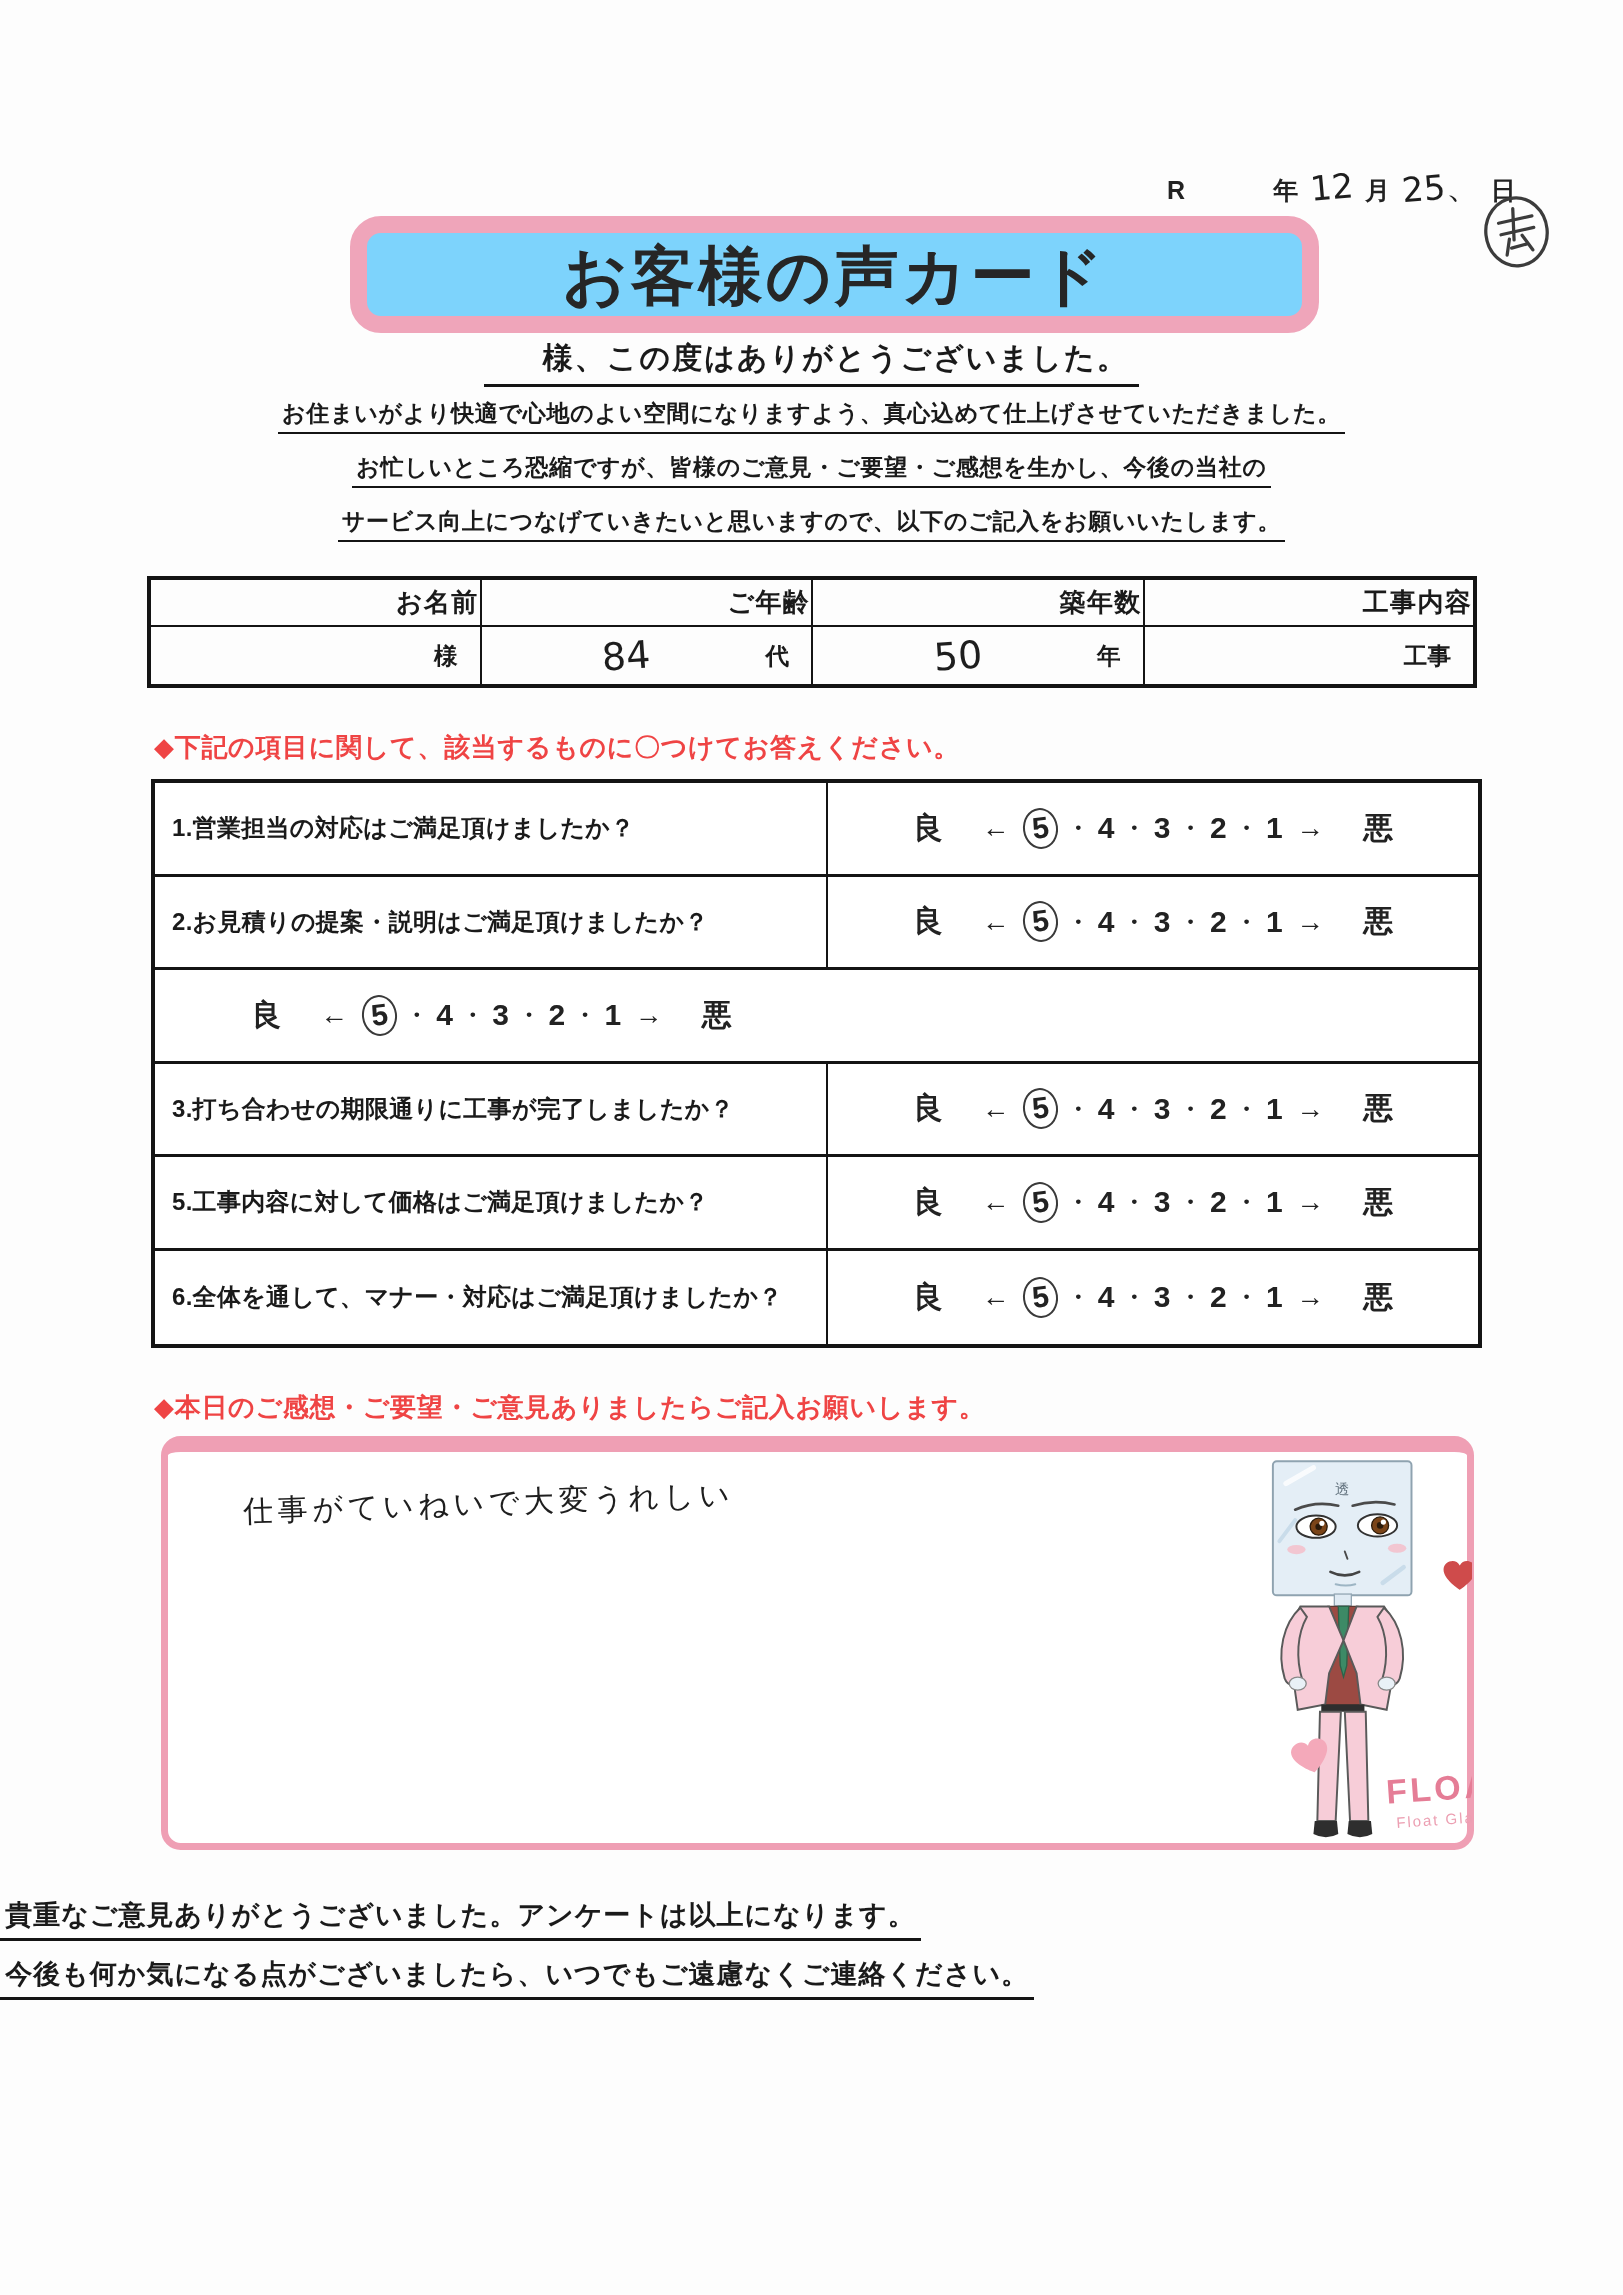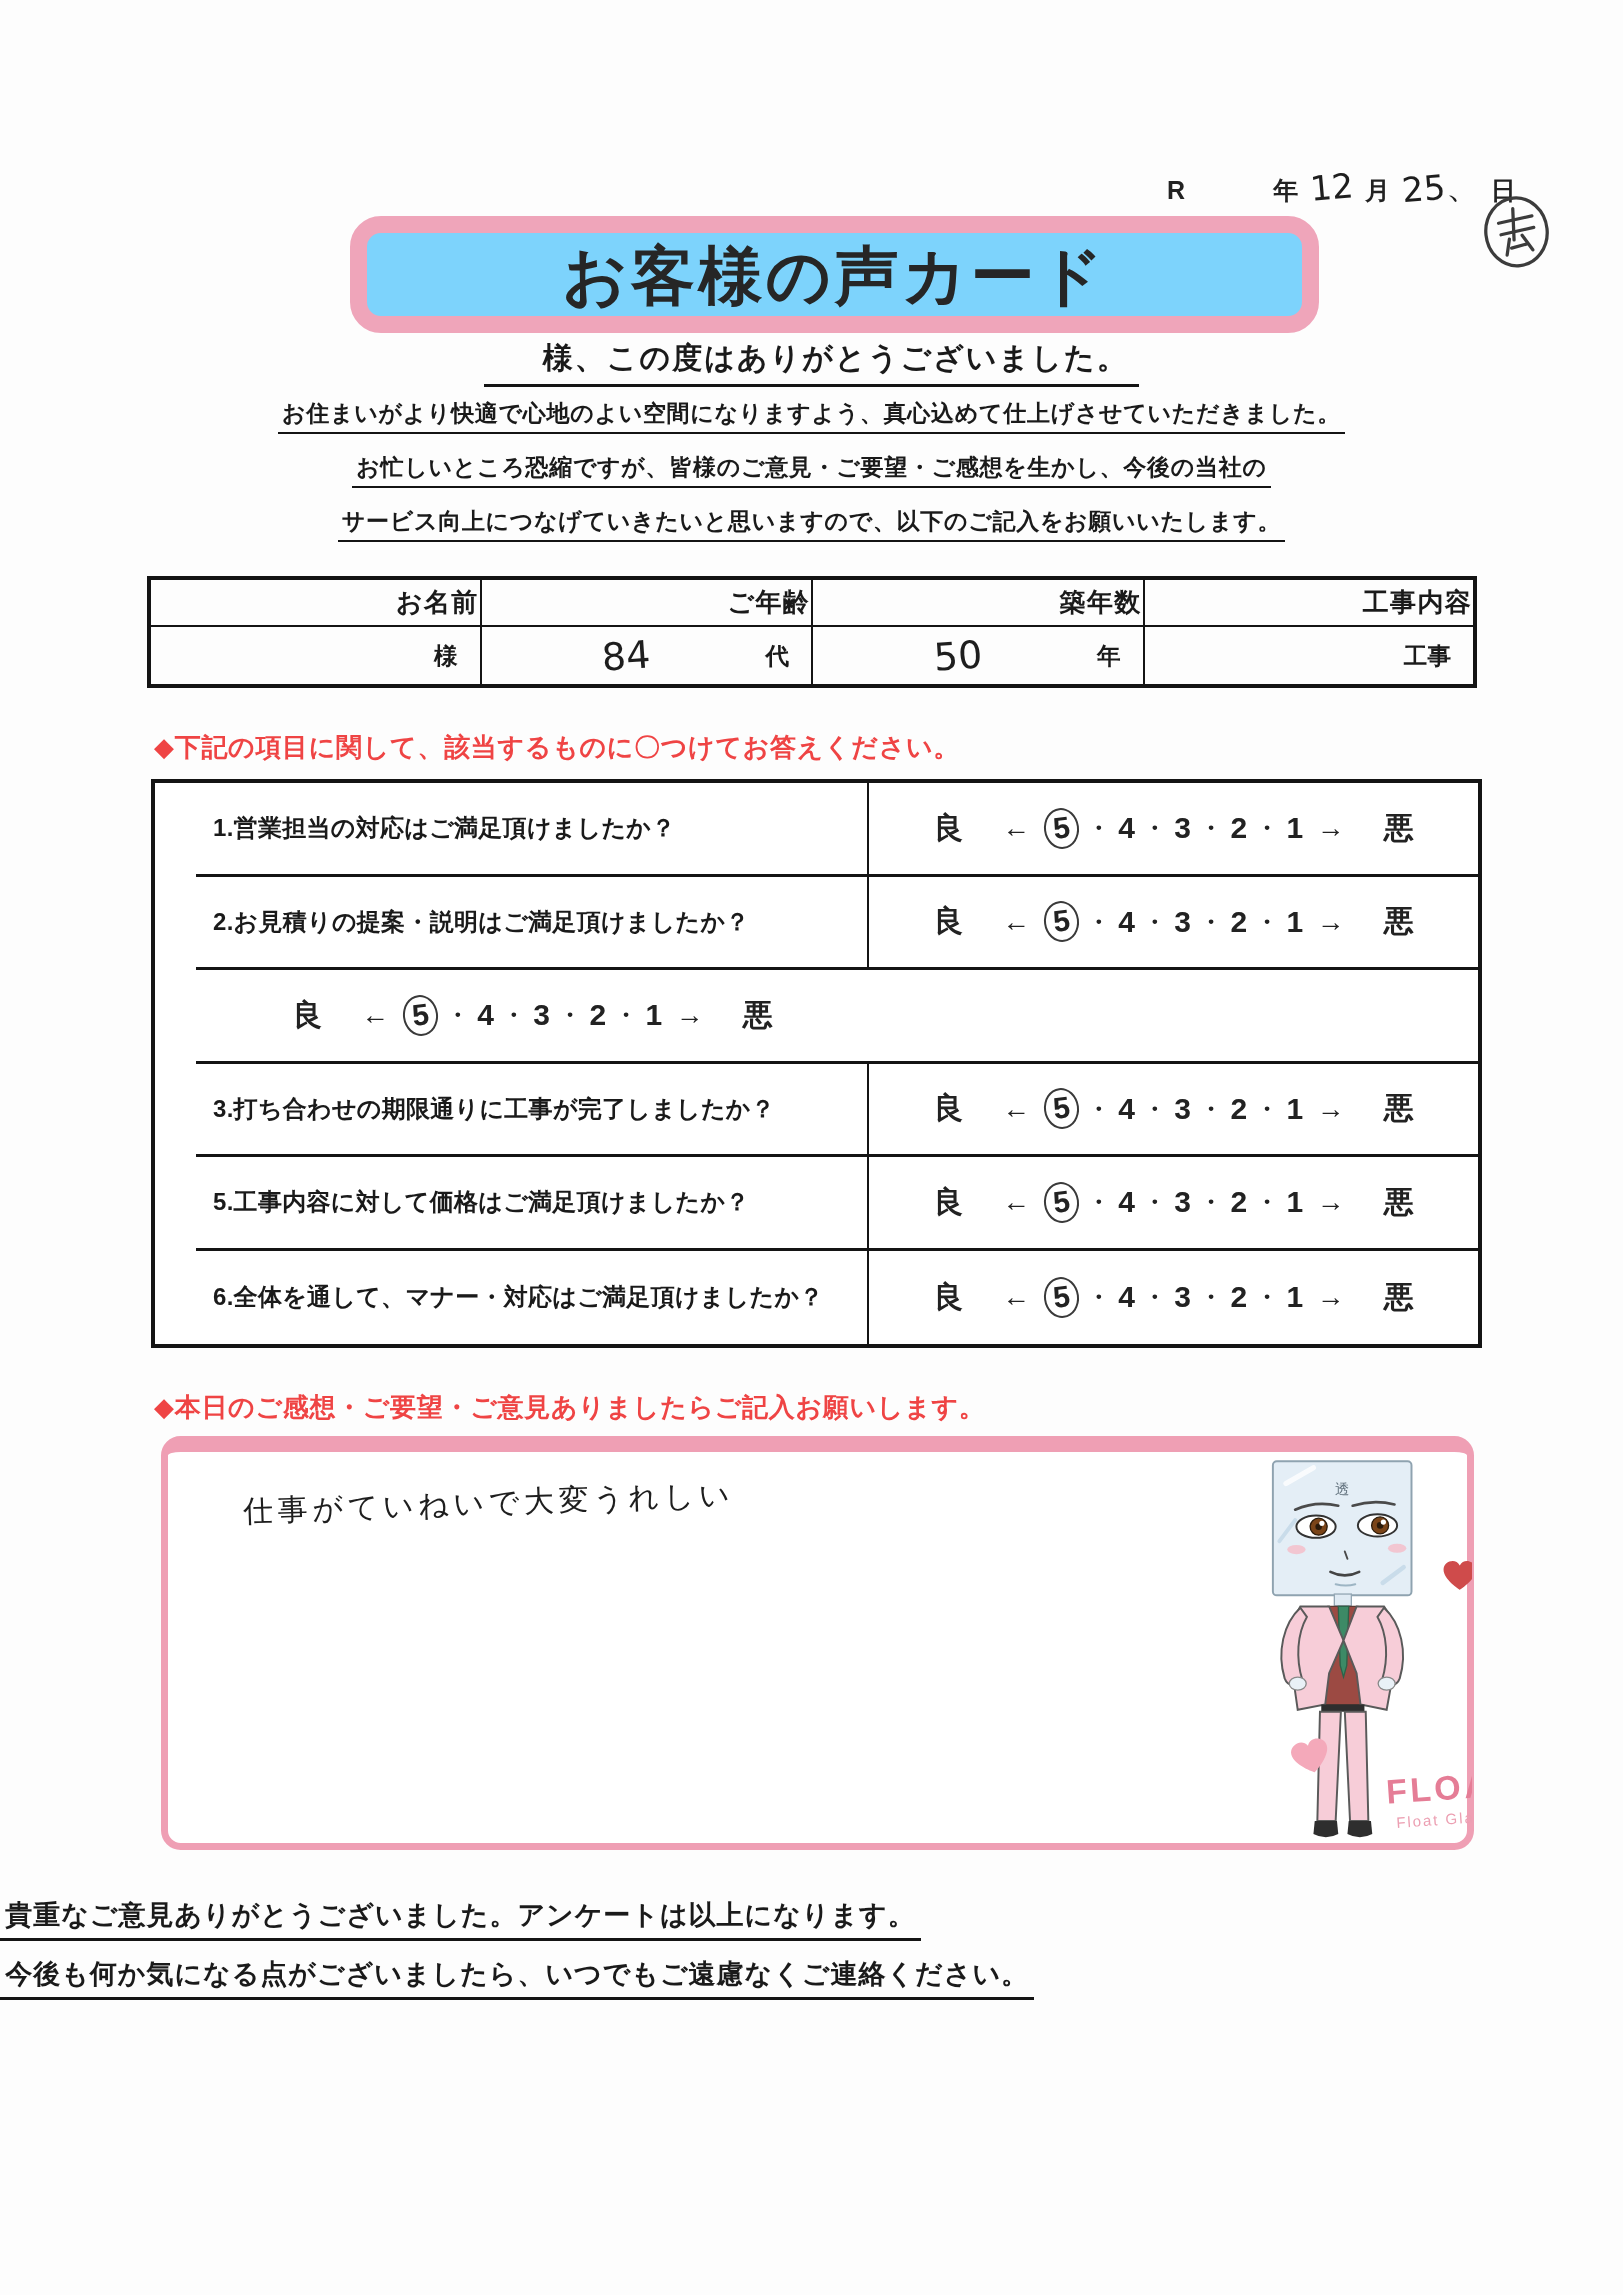--- a/index.html
+++ b/index.html
@@ -33,21 +33,21 @@
   .info-table th, .info-table td { border:2.6px solid #141414; }
   .info-table { border:4.6px solid #141414; }
   .info-table th { height:43px; font-size:26px; font-weight:bold; text-align:right; letter-spacing:1.3px; }
   .info-table td { height:55px; font-size:23.6px; font-weight:bold; position:relative; }
   .cell-suffix { position:absolute; right:22px; top:50%; transform:translateY(-50%); }
   .cell-hand { position:absolute; left:44%; top:50%; transform:translate(-50%,-50%) rotate(-4deg); font-size:38px; }
   
   .section-heading { position:absolute; left:154px; font-size:26px; font-weight:bold; letter-spacing:0.7px; color:#ef4444; }
   
   .survey-table { position:absolute; left:151px; top:779px; width:1331px; height:569px; box-sizing:border-box; border:4.6px solid #141414; display:grid; grid-template-rows:repeat(6,1fr); background:#fff; }
-  .survey-row { display:grid; grid-template-columns:673px 1fr; border-bottom:3.9px solid #141414;margin-left:41px; }
+  .survey-row { display:grid; grid-template-columns:673px 1fr; border-bottom:3.9px solid #141414; }
   .survey-row:last-child { border-bottom:none; }
   .question-cell { border-right:2.6px solid #141414; display:flex; align-items:center; padding-left:17px; font-size:24px; font-weight:bold; letter-spacing:0.3px; }
   .rating-cell { display:flex; align-items:center; justify-content:center; font-size:30px; font-weight:bold; color:#222; }
   .rating-cell .good-label { margin-right:30px; }
   .rating-cell .bad-label { margin-left:30px; }
   .rating-cell .arrow { margin:0 9.2px; font-weight:normal; font-size:27.5px; }
   .rating-cell .num { margin:0 4.6px; }
   .rating-cell .sep { margin:0 3.3px; font-size:23.6px; }
   .rating-cell .circled { border:2.6px solid #3a3a3a; border-radius:50%; padding:0.7px 7.2px 3.3px 7.2px; transform:rotate(-7deg); display:inline-block; line-height:1.1; }
   

